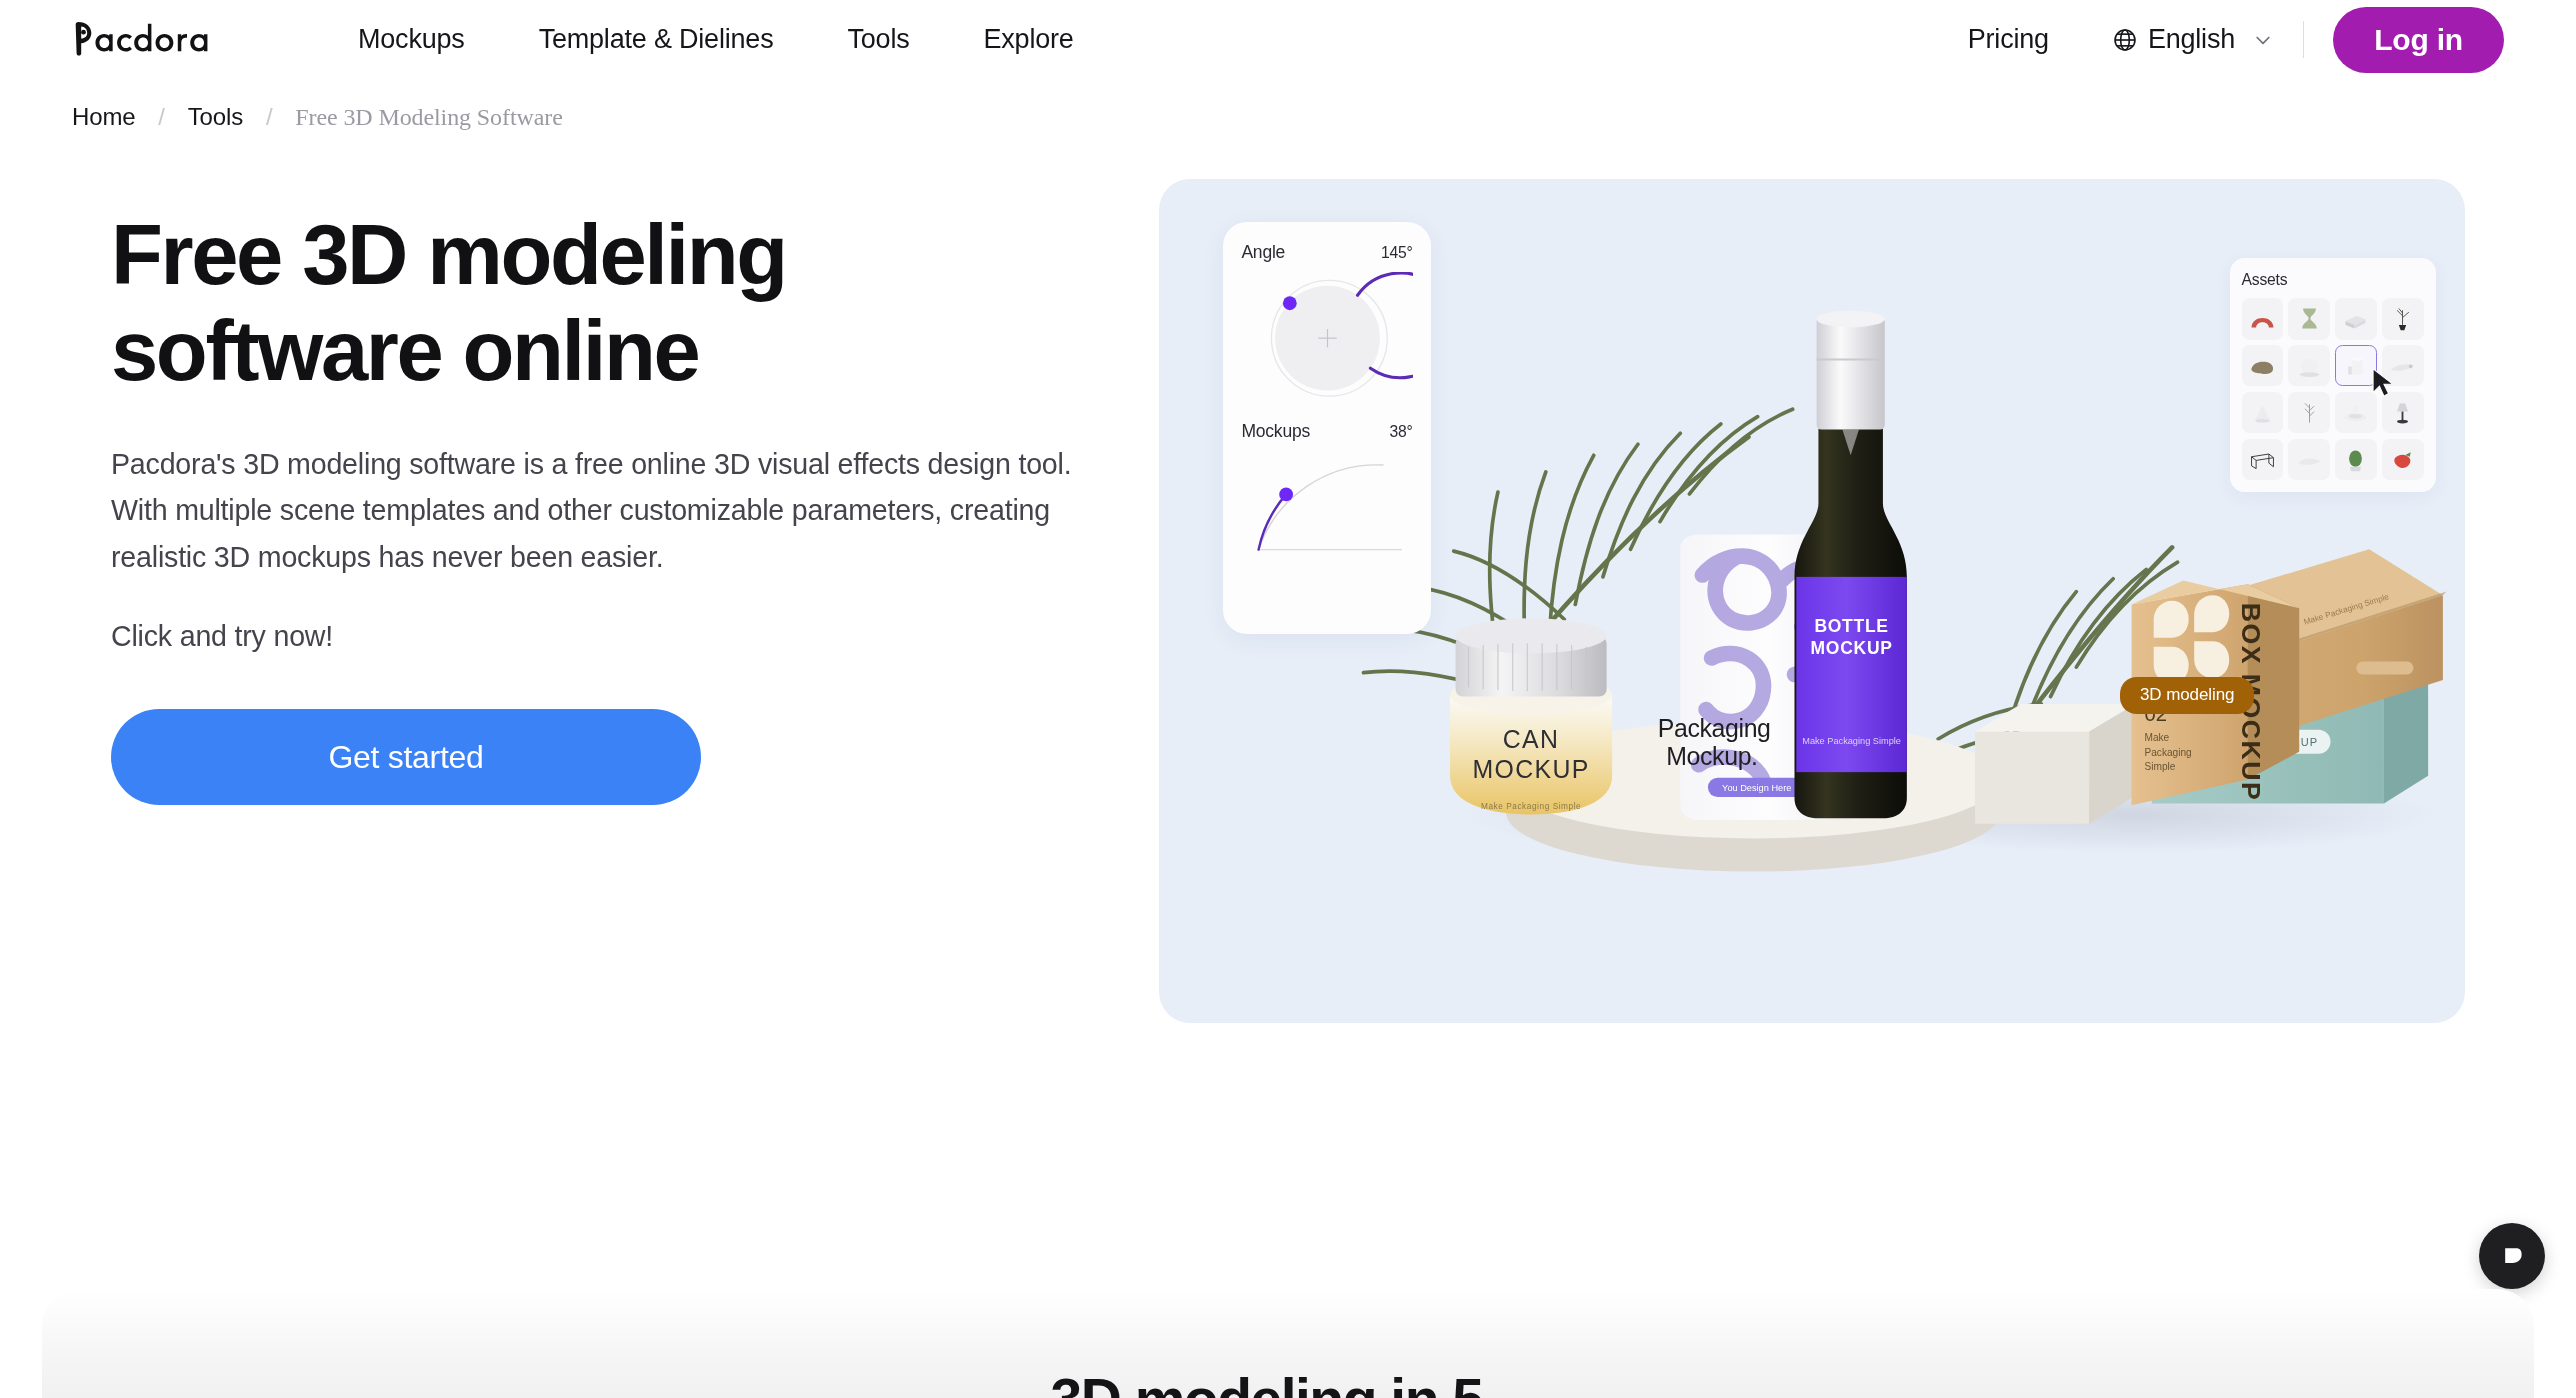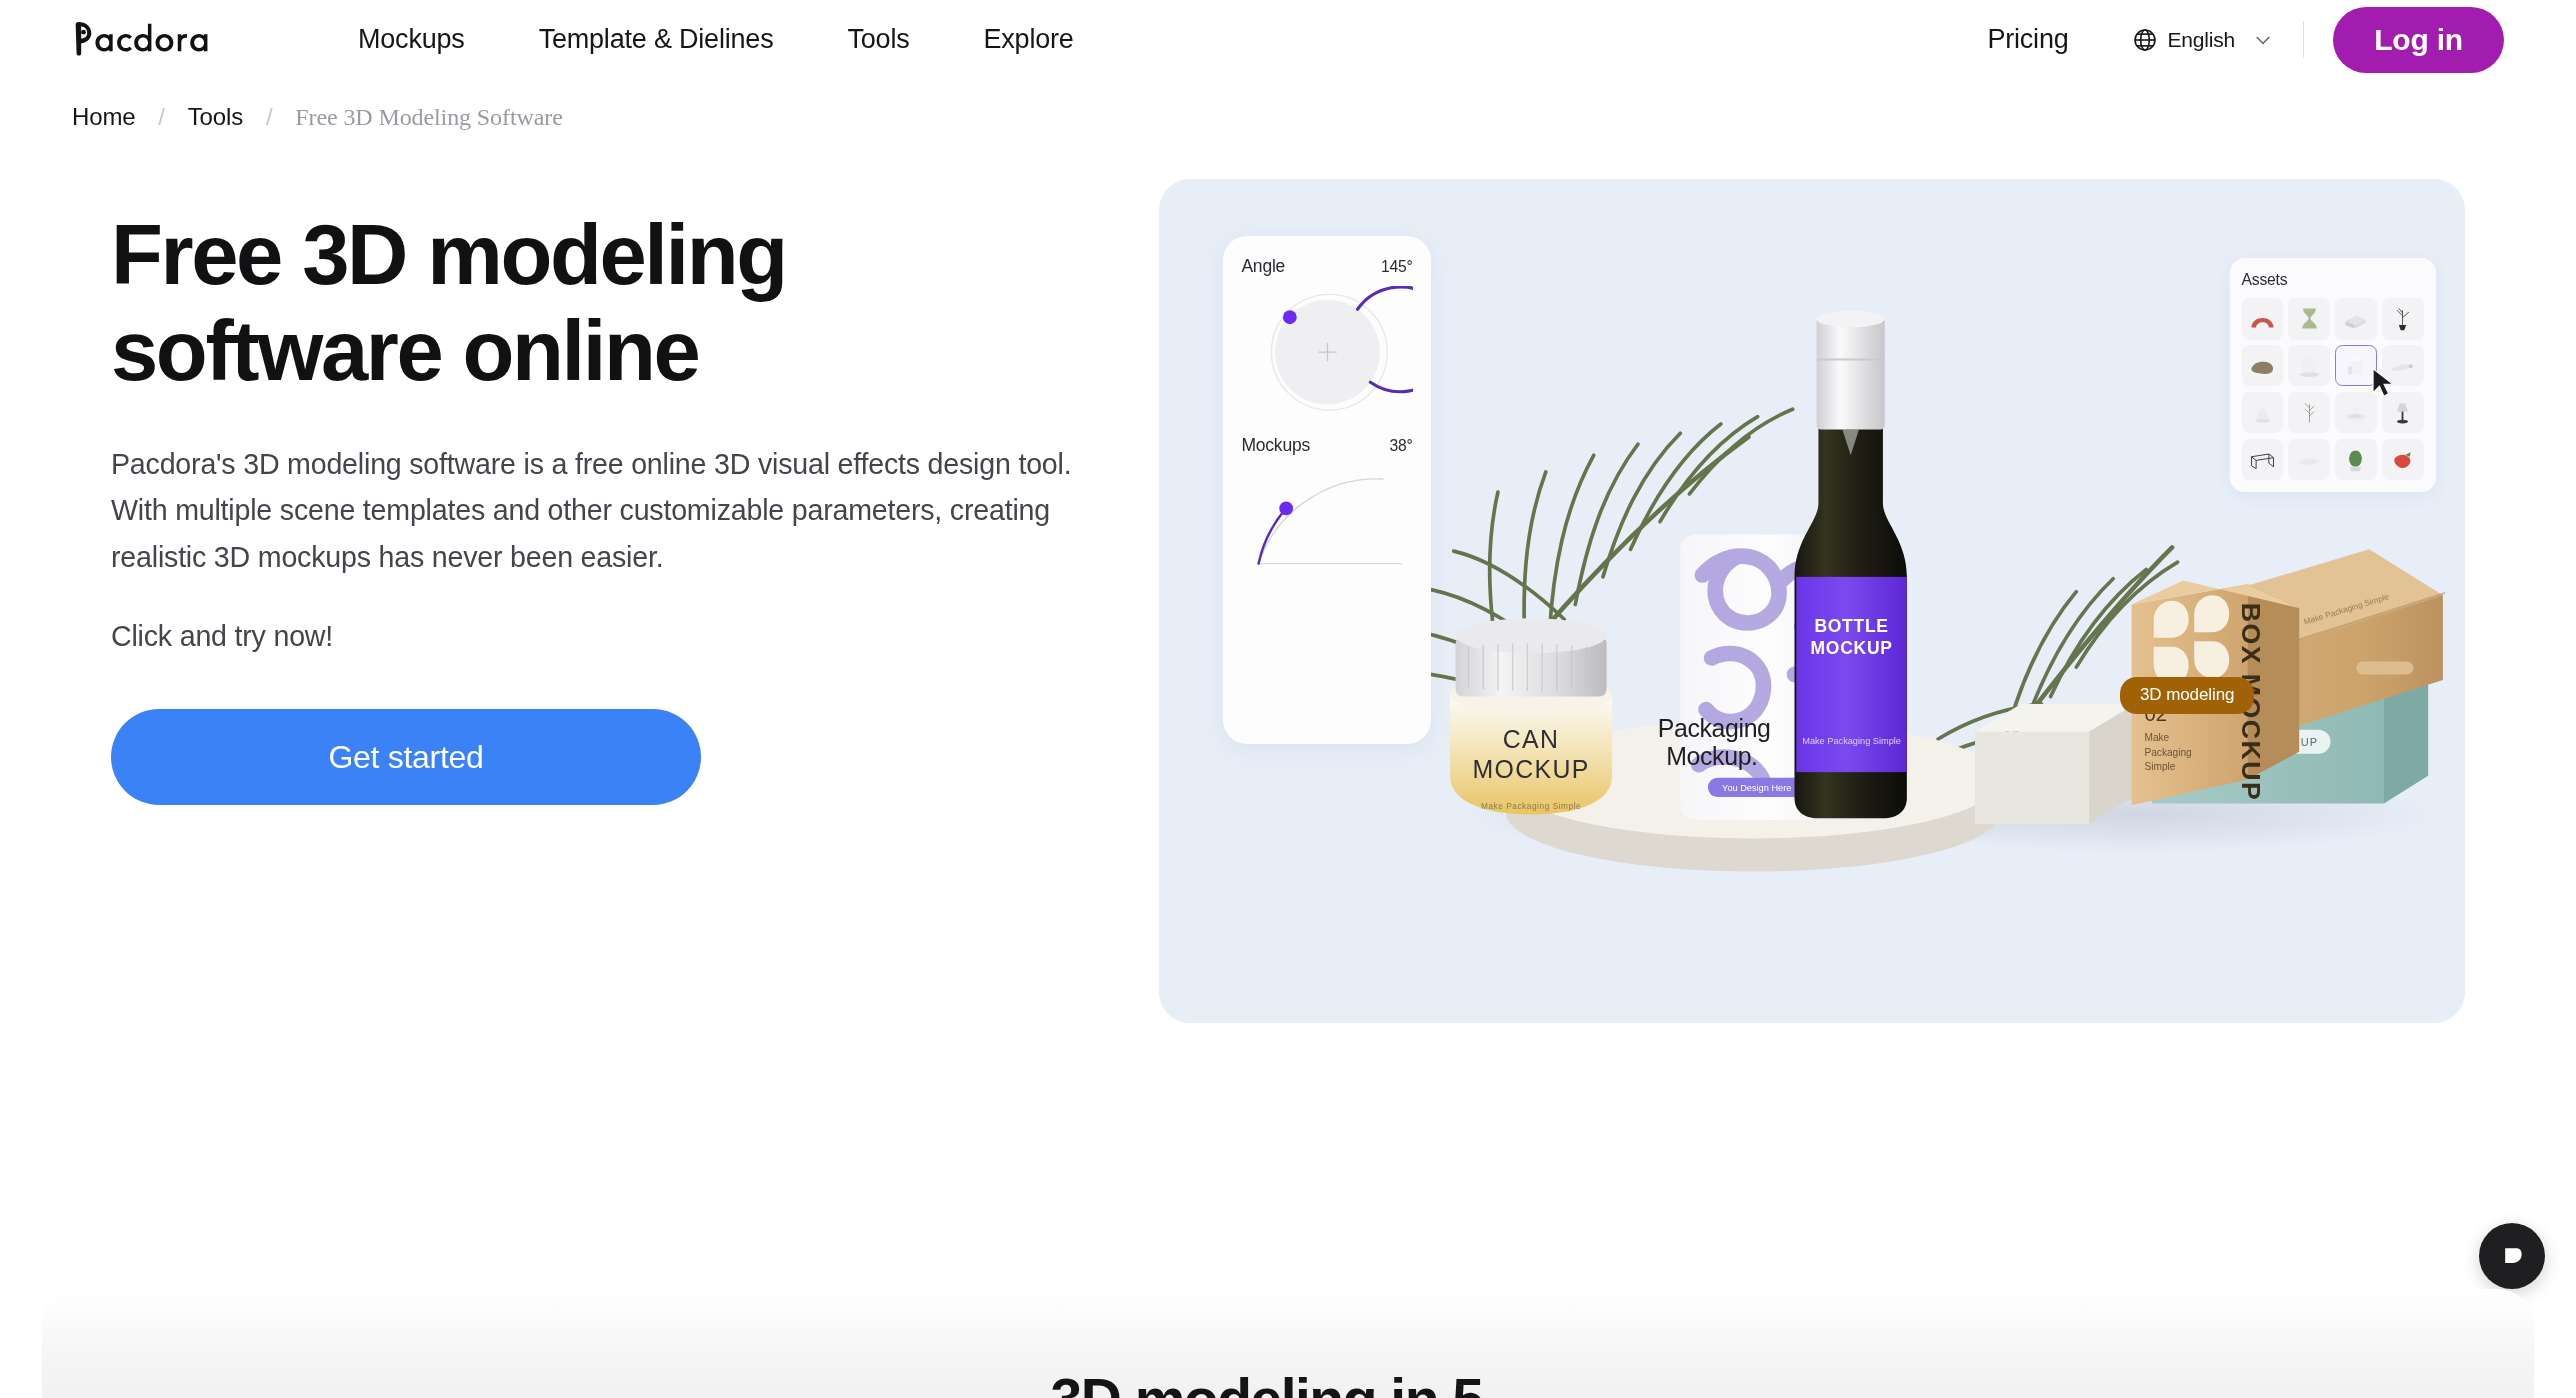--- a/index.html
+++ b/index.html
@@ -40,21 +40,21 @@
   }
   .pricing {
     font-size:27px; color:#16161a; letter-spacing:-0.2px;
     cursor:pointer;
   }
   .lang {
     display:flex; align-items:center; gap:10px;
     margin-left:63px; cursor:pointer;
   }
   .globe { width:26px; height:26px; display:block; }
-  .lang-label { font-size:21px; color:#16161a; letter-spacing:-0.2px; }
+  .lang-label { font-size:27px; color:#16161a; letter-spacing:-0.2px; }
   .chev { width:20px; height:20px; margin-left:8.3px; display:block; }
   .divider-v {
     width:0.9px; height:37px; background:#dddde2;
     margin:0 29.5px;
   }
   .login-btn {
     background:#a21caf;
     color:#fff;
     font-size:30px;
     font-weight:bold;
@@ -133,22 +133,22 @@
     width:1306px;
     height:844px;
     background:#e7eef8;
     border-radius:31px;
     overflow:hidden;
   }
 
   
   .ctrl-card {
     position:absolute;
-    left:64px; top:57px;
-    width:208px; height:508px;
+    left:64px; top:43px;
+    width:208px; height:412px;
     background:#fdfdfe;
     border-radius:24px;
     box-shadow:0 5.5px 24px rgba(40,50,90,.06);
     padding:20px 18.4px 0 18.4px;
   }
   .ctrl-row {
     display:flex; justify-content:space-between; align-items:baseline;
   }
   .ctrl-label { font-size:17.5px; color:#2b2b33; letter-spacing:-0.2px; }
   .ctrl-val { font-size:15.7px; color:#2b2b33; letter-spacing:-0.2px; }

